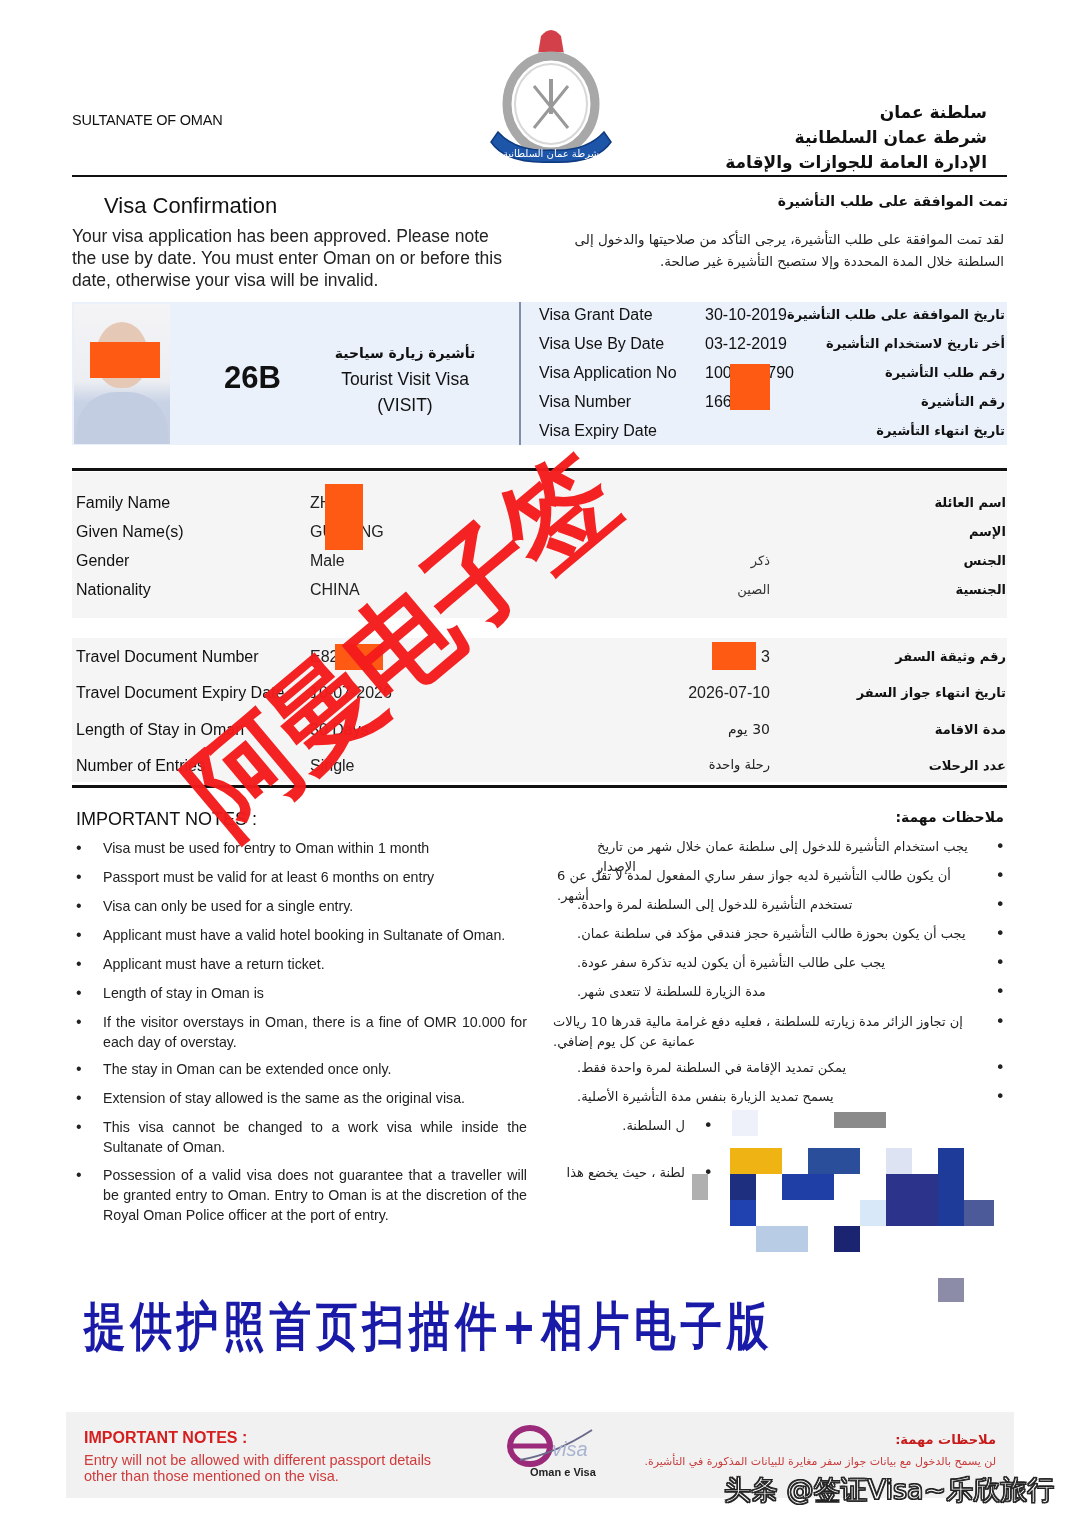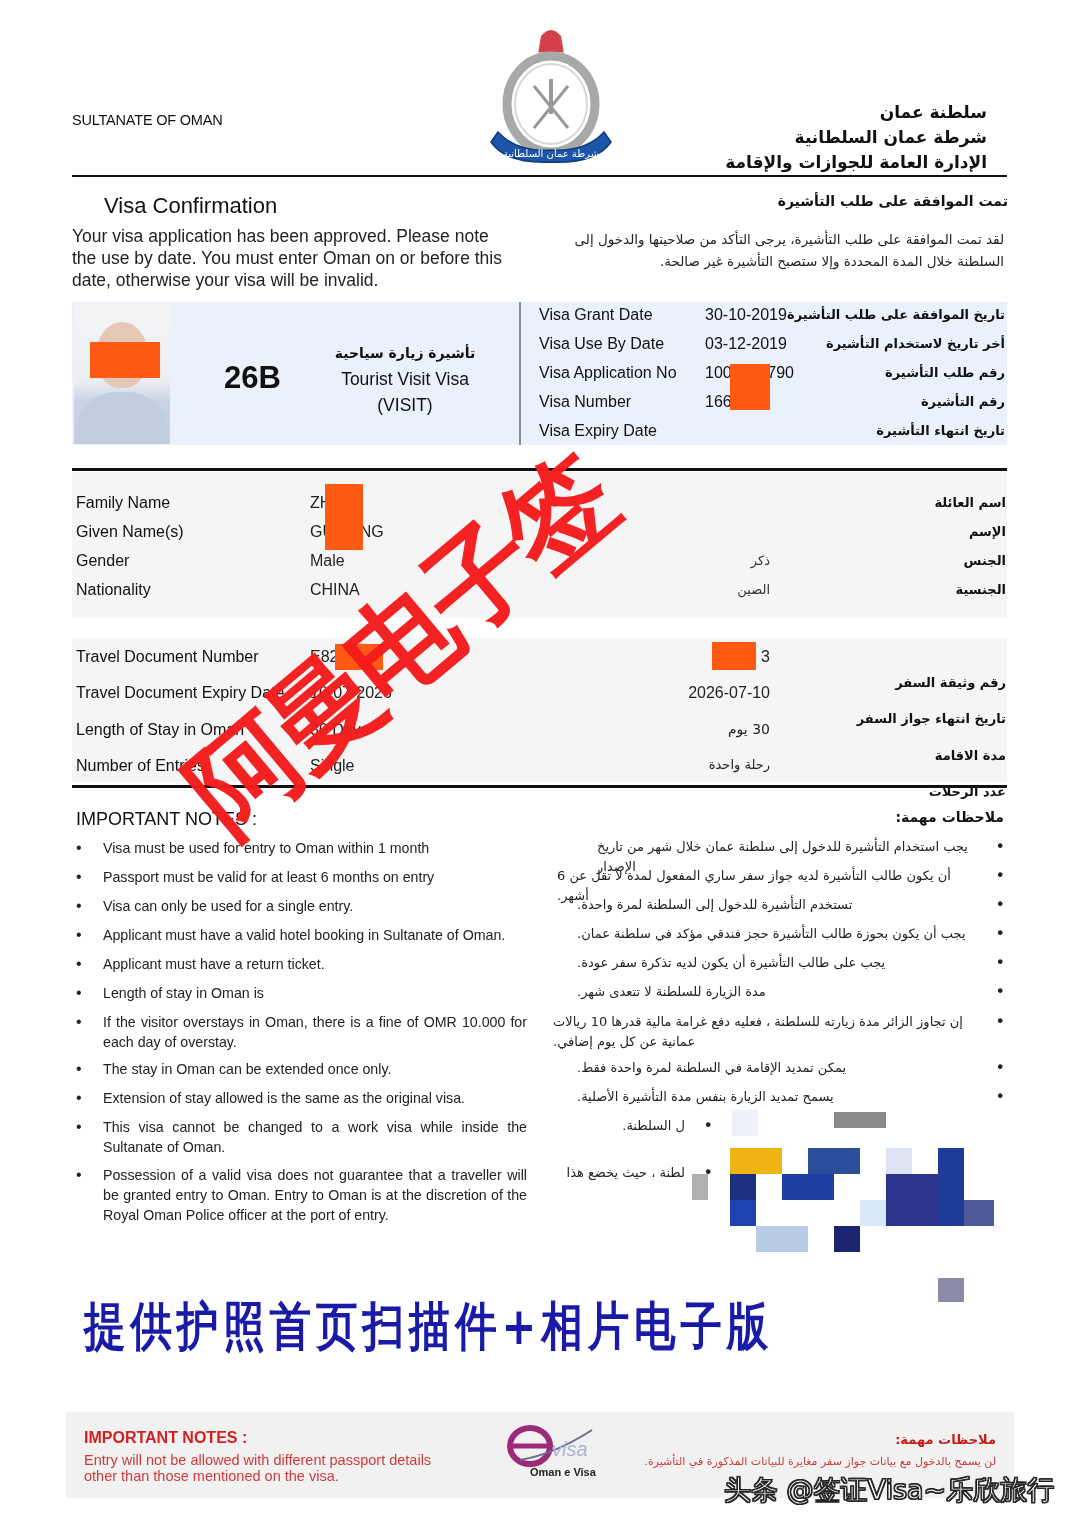--- a/index.html
+++ b/index.html
@@ -41,21 +41,21 @@
   .prow .lbl { position: absolute; left: 0; top: 4px; }
   .prow .val { position: absolute; left: 234px; top: 4px; color: #222; }
   .prow .arv { position: absolute; right: 236px; top: 5px; font-size: 13px; color: #333; }
   .prow .arl { position: absolute; right: 0; top: 5px; font-size: 13px; font-weight: bold; }
 
   .doc-panel { left: 72px; top: 638px; width: 935px; height: 144px; background: #f5f5f5; }
   .drow { position: absolute; left: 76px; width: 930px; height: 36px; font-size: 16px; }
   .drow .lbl { position: absolute; left: 0; top: 4px; }
   .drow .val { position: absolute; left: 234px; top: 4px; color: #222; }
   .drow .val2 { position: absolute; right: 236px; top: 4px; color: #222; }
-  .drow .arl { position: absolute; right: 0; top: 5px; font-size: 13px; font-weight: bold; margin-top: 26px; }
+  .drow .arl { position: absolute; right: 0; top: 5px; font-size: 13px; font-weight: bold; }
 
   
   .notes-title-l { left: 76px; top: 809px; font-size: 18px; }
   .notes-title-r { right: 76px; top: 809px; font-size: 14px; font-weight: bold; }
   .note-l { position: absolute; left: 103px; width: 424px; font-size: 14.2px; line-height: 20px; color: #222; text-align: justify; }
   .note-l::before { content: "•"; position: absolute; left: -27px; top: 0; font-size: 16px; }
   .note-r { position: absolute; right: 103px; font-size: 13px; line-height: 20px; color: #222; direction: rtl; text-align: left; font-family: "DejaVu Sans", sans-serif; }
   .note-r::before { content: "•"; position: absolute; right: -28px; top: 0; font-size: 16px; }
 
   

